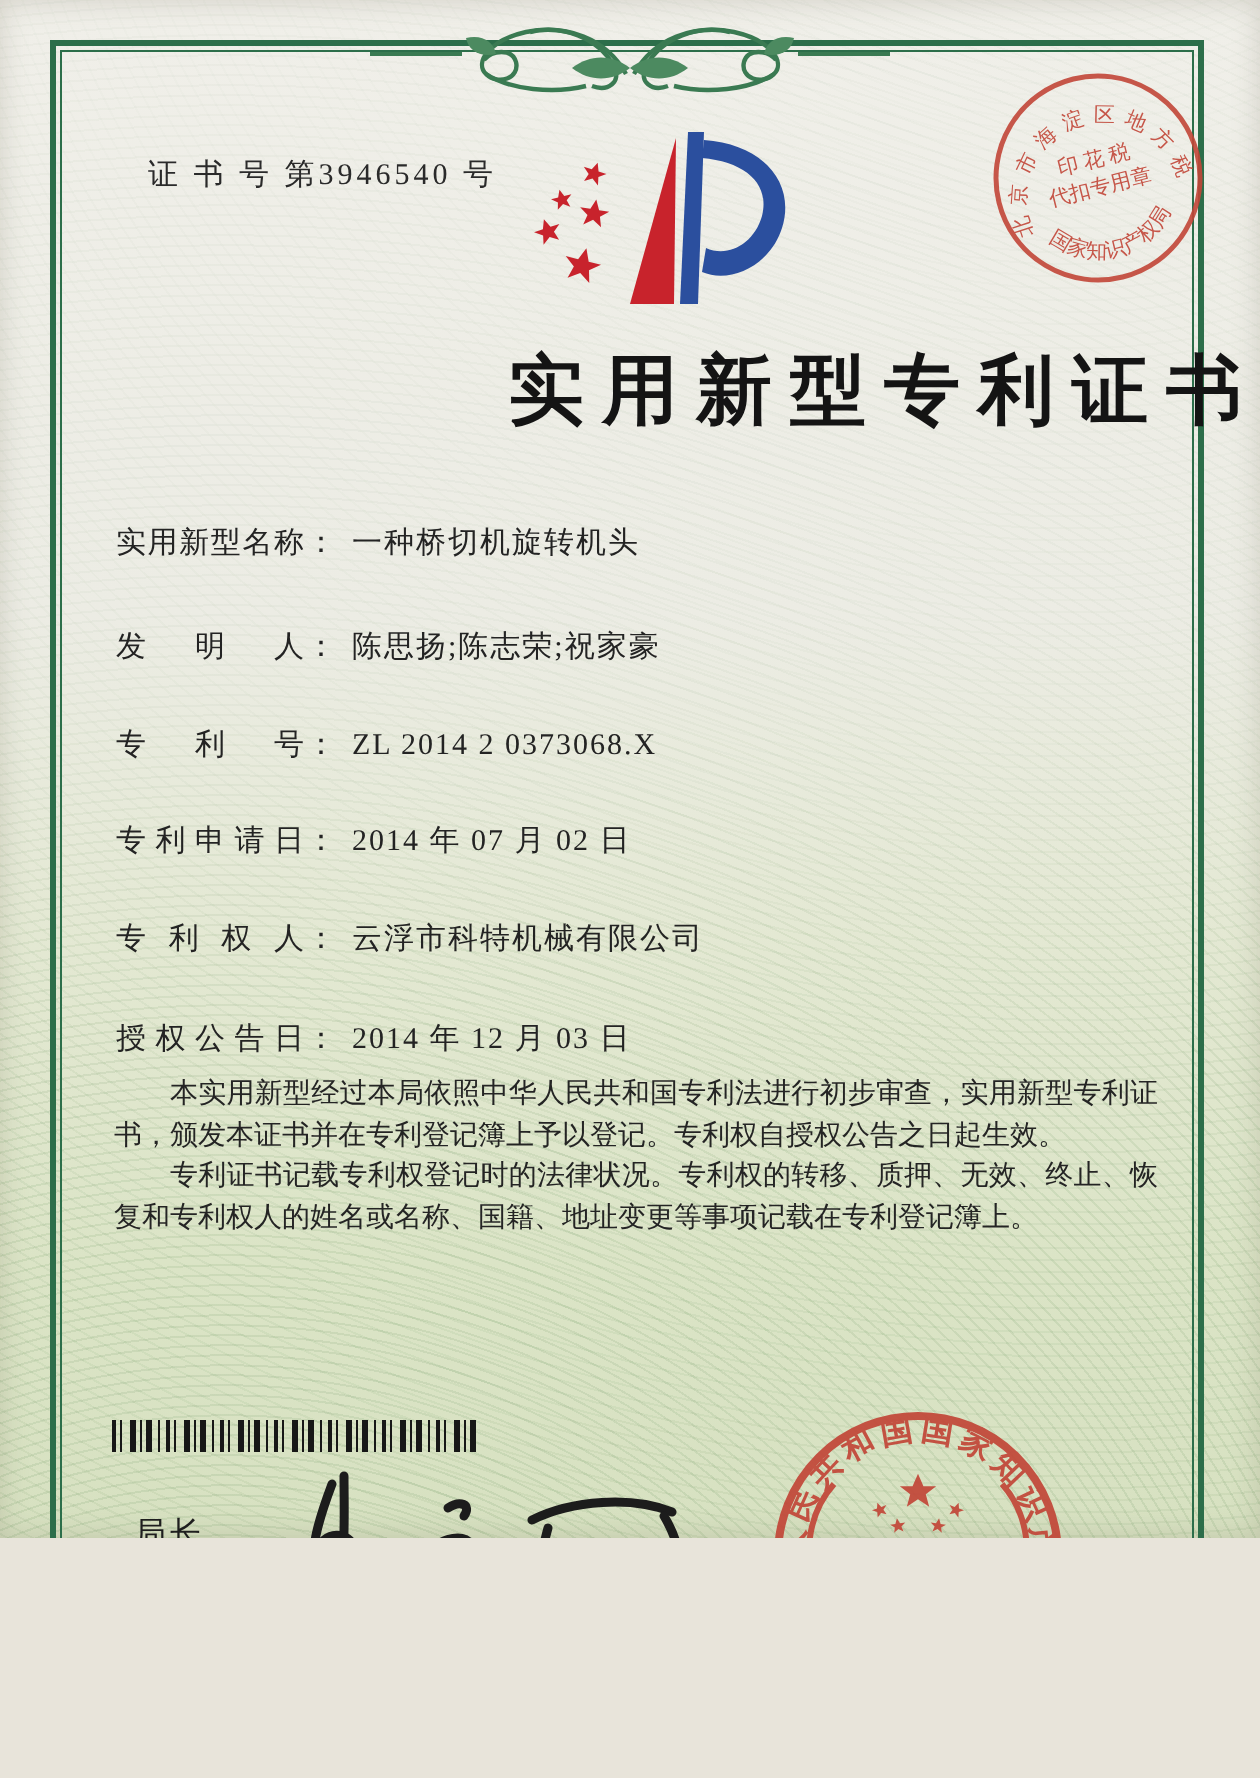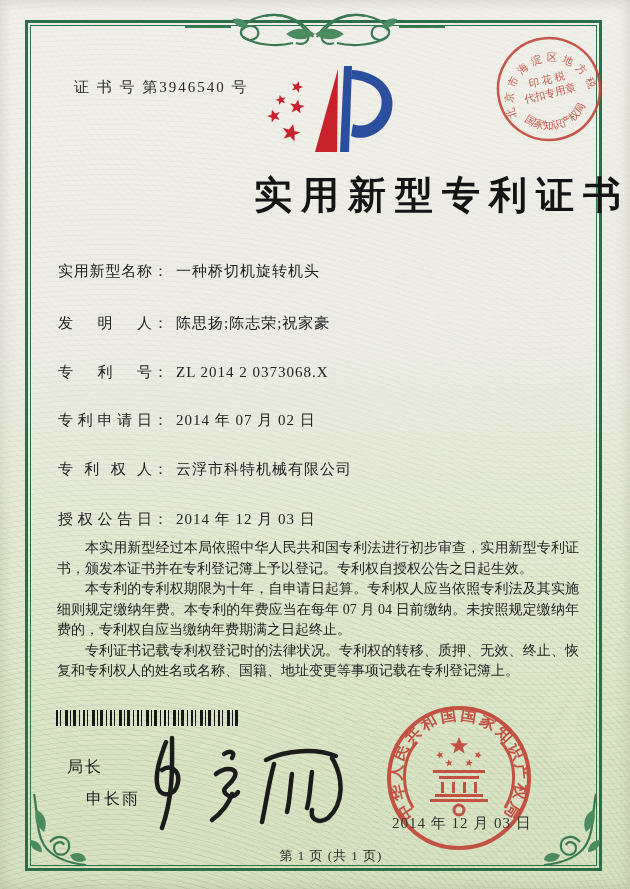--- a/index.html
+++ b/index.html
@@ -2,21 +2,21 @@
 <html><head>
 <meta charset="utf-8">
 <style>
   html,body{margin:0;padding:0;}
   body{
     background:#e8e4da;
     font-family:"Liberation Serif","DejaVu Serif",serif;
   }
   .page{
     position:relative;
-    width:630px;height:889px;
+    width:630px;height:769px;
     margin:0 auto;
     background:linear-gradient(180deg,#f0efe9 0%,#ecece4 40%,#e3e8d2 62%,#dbe4c6 82%,#d7e1c1 100%);
     overflow:hidden;
     box-shadow:inset 0 0 14px rgba(120,110,90,.25);
   }
   
   .guilloche{
     position:absolute;inset:0;
     background:
       repeating-radial-gradient(circle at 18% 135%, rgba(88,138,80,.12) 0 1px, transparent 1px 5px),
@@ -188,21 +188,20 @@
   </div>
   <div class="abs field" style="top:460px">
     <span class="flabel">专利权人</span><span class="fcolon">：</span><span class="fvalue">云浮市科特机械有限公司</span>
   </div>
   <div class="abs field" style="top:510px">
     <span class="flabel">授权公告日</span><span class="fcolon">：</span><span class="fvalue">2014 年 12 月 03 日</span>
   </div>
 
   <div class="abs body-text">
     <p>本实用新型经过本局依照中华人民共和国专利法进行初步审查，实用新型专利证书，颁发本证书并在专利登记簿上予以登记。专利权自授权公告之日起生效。</p>
-    <p>本专利的专利权期限为十年，自申请日起算。专利权人应当依照专利法及其实施细则规定缴纳年费。本专利的年费应当在每年 07 月 04 日前缴纳。未按照规定缴纳年费的，专利权自应当缴纳年费期满之日起终止。</p>
     <p>专利证书记载专利权登记时的法律状况。专利权的转移、质押、无效、终止、恢复和专利权人的姓名或名称、国籍、地址变更等事项记载在专利登记簿上。</p>
   </div>
 
   <div class="abs barcode"></div>
 
   <div class="abs director-title">局长</div>
   <div class="abs director-name">申长雨</div>
 
   <svg class="abs" style="left:120px;top:732px;" width="235" height="100" viewBox="0 0 235 100">
     <g stroke="#1c1c1c" stroke-width="4.5" fill="none" stroke-linecap="round">

